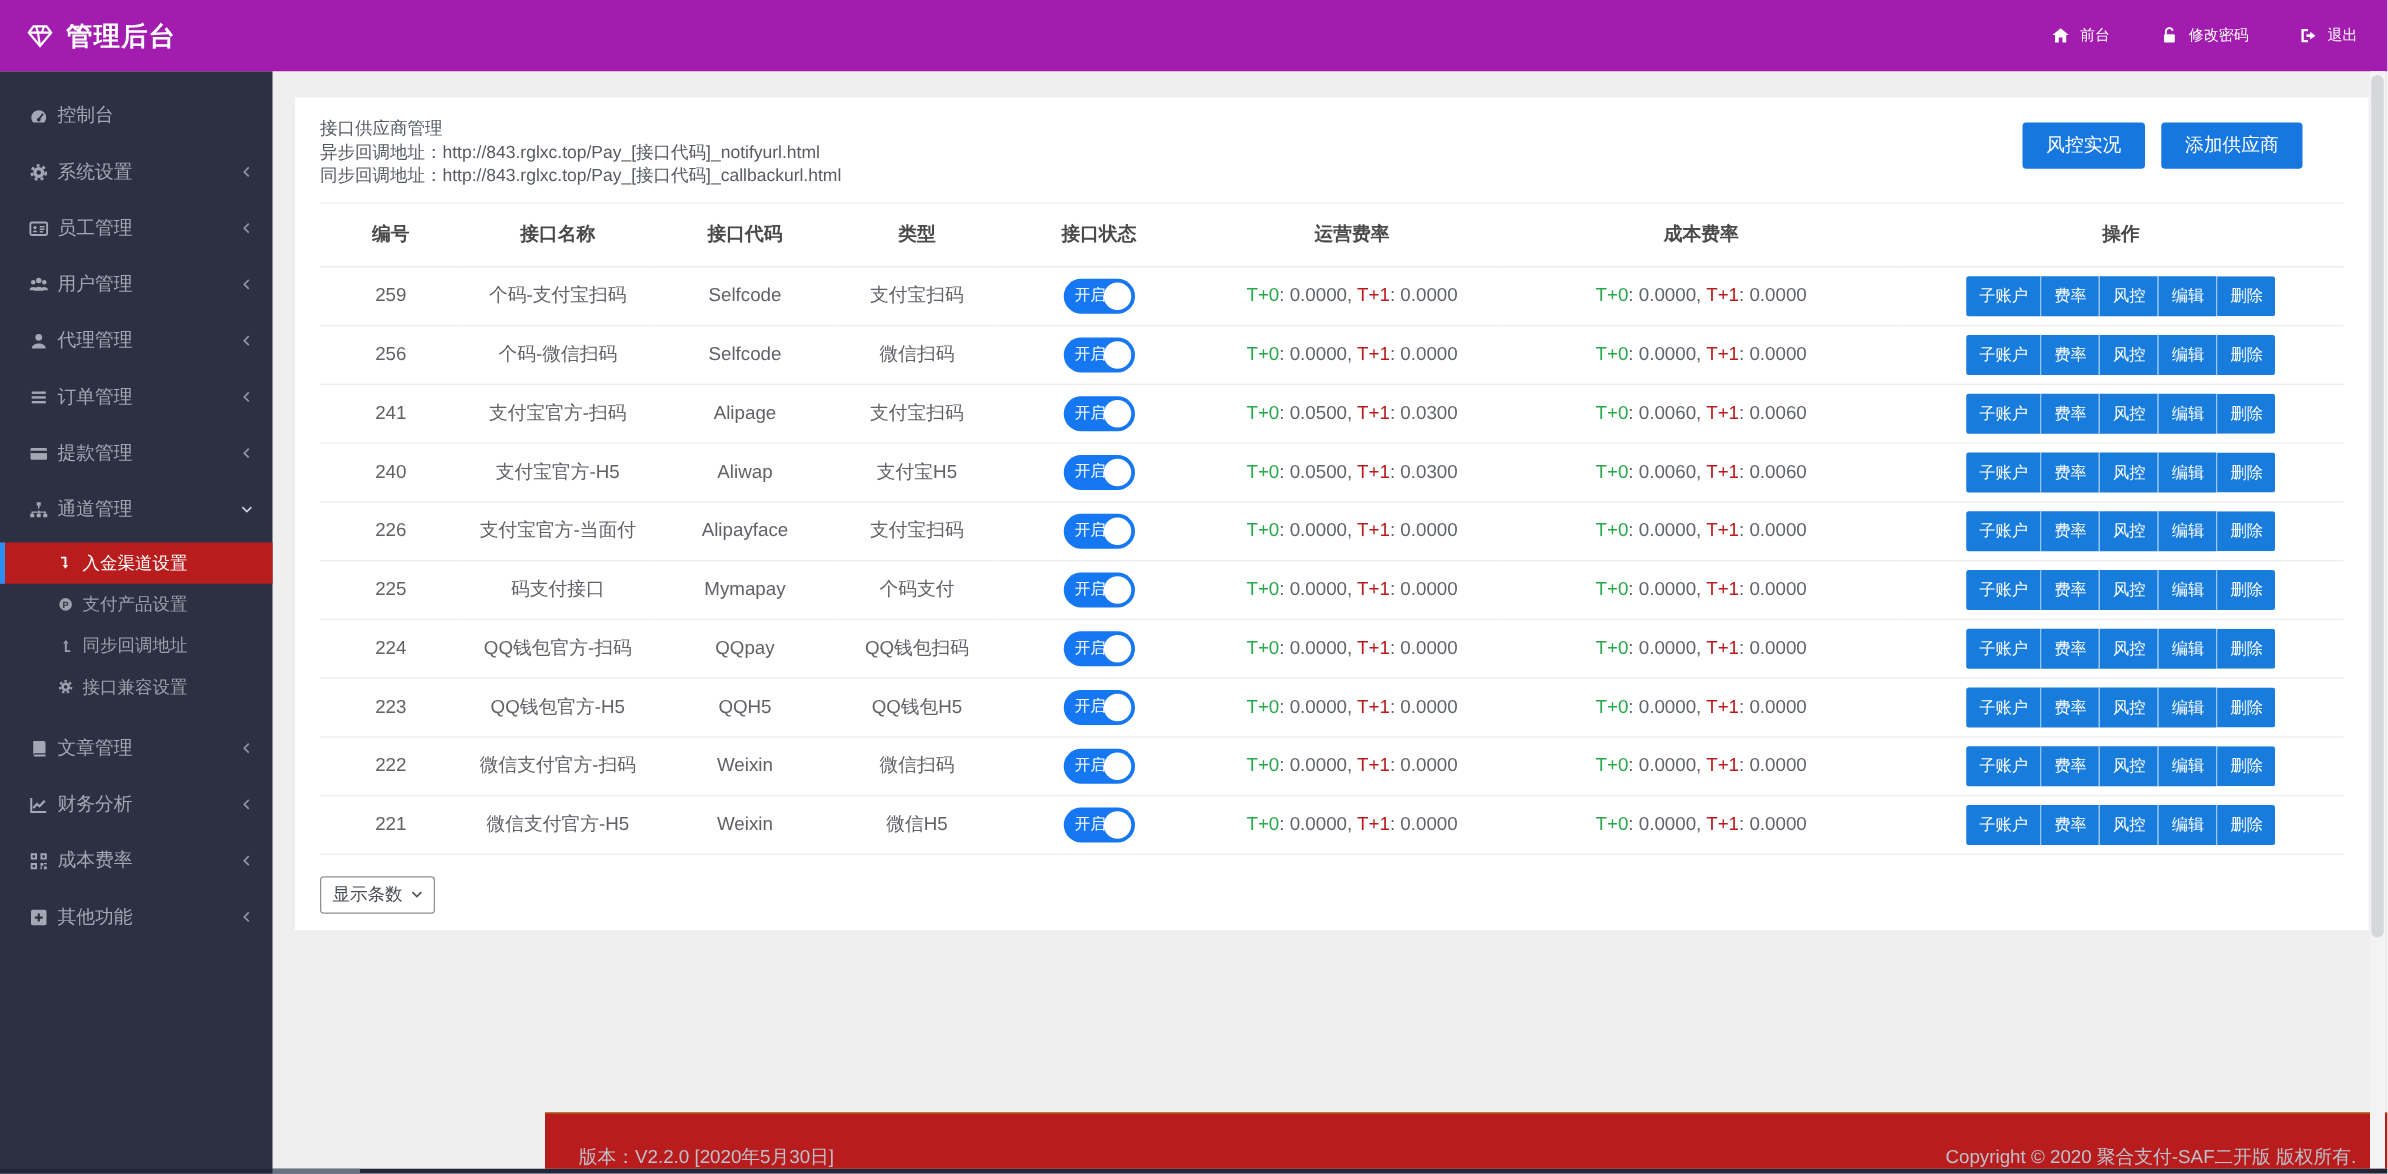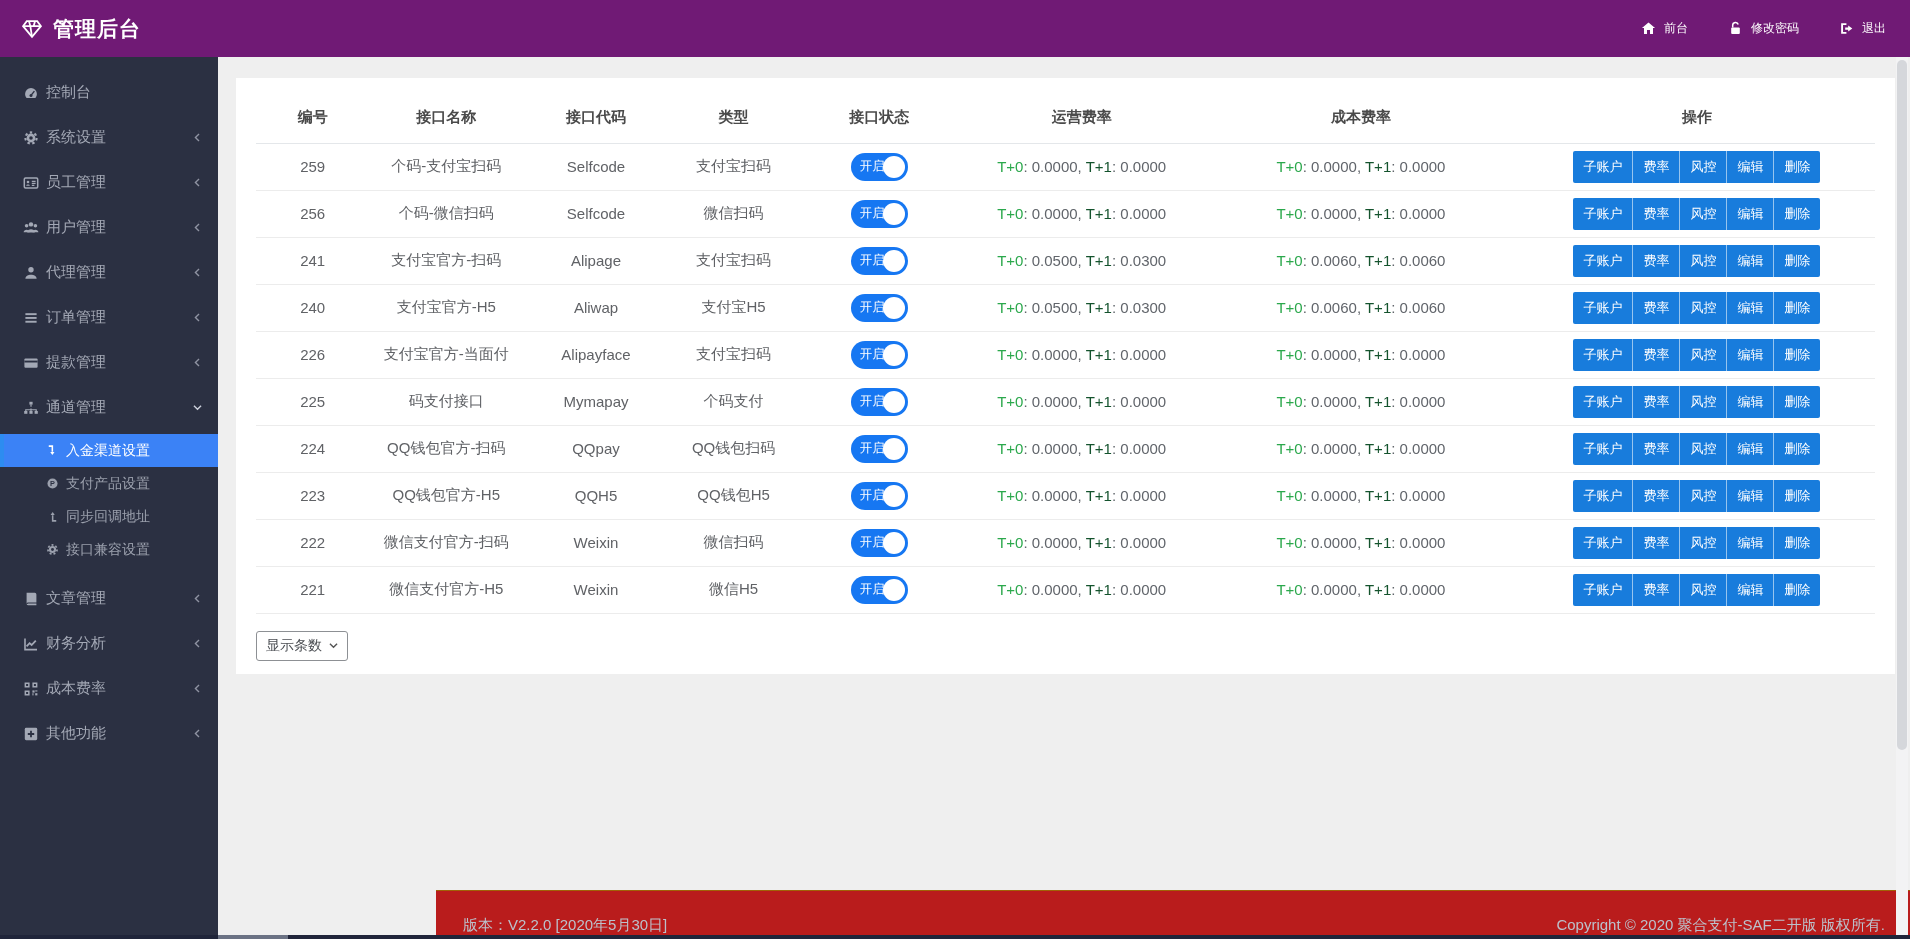--- a/index.html
+++ b/index.html
@@ -1,59 +1,59 @@
 <!DOCTYPE html>
 <html><head>
 <meta charset="utf-8">
 <style>
   * { box-sizing: border-box; margin: 0; padding: 0; }
   html,body { width:1910px; height:939px; }
   body { font-family: "Liberation Sans", "DejaVu Sans", sans-serif; background:#efefef; overflow:hidden; }
   .app { position:relative; width:1910px; height:939px; overflow:hidden; }
 
   
-  .topbar { position:absolute; left:0; top:0; right:0; height:57px; background:#701a75; display:flex; justify-content:space-between; z-index:5; }
+  .topbar { position:absolute; left:0; top:0; right:0; height:57px; background:#a21caf; display:flex; justify-content:space-between; z-index:5; }
   .brand { display:flex; align-items:center; gap:10px; padding-left:21px; color:#fff; font-size:21px; font-weight:bold; letter-spacing:1px; cursor:pointer; }
   .brand .ico { width:22px; height:22px; }
   .topnav { display:flex; align-items:center; gap:40px; padding-right:24px; }
   .topnav .tn { display:flex; align-items:center; gap:8px; color:#fff; font-size:12px; cursor:pointer; }
   .topnav .ico { width:15px; height:15px; }
   .ico svg { width:100%; height:100%; display:block; }
 
   
   .sidebar { position:absolute; left:0; top:57px; bottom:0; width:218px; background:#2b3042; z-index:4; }
   .menu { list-style:none; padding-top:13px; }
   .menu .item { height:45px; display:flex; align-items:center; padding:0 15px 0 23px; color:#a3a8b5; font-size:15px; cursor:pointer; }
   .menu .item .mi { width:16px; height:16px; margin-right:7px; flex:0 0 16px; }
   .menu .item .lbl { flex:1; }
   .menu .chev { width:11px; height:11px; color:#8f93a2; }
   .submenu { list-style:none; margin:4px 0 10px 0; }
   .submenu .sitem { height:33px; display:flex; align-items:center; padding:0 15px 0 46px; color:#9ba0ad; font-size:14px; cursor:pointer; position:relative; }
   .submenu .sitem .mi { width:13px; height:13px; margin-right:7px; flex:0 0 13px; }
-  .submenu .sitem.active { background:#3b82f6; color:#fff; }
+  .submenu .sitem.active { background:#b91c1c; color:#fff; }
   .submenu .sitem.active::before { content:""; position:absolute; left:0; top:0; bottom:0; width:4px; background:#2d8cf0; }
 
   
   .content { position:absolute; left:218px; top:57px; right:0; bottom:0; background:#efefef; }
   .card { background:#fff; margin:21px 15px 0 18px; padding:15px 20px 13px 20px; }
   .card-head { position:relative; padding-bottom:12px; border-bottom:1px solid #e9ecef; }
   .info-line { font-size:14px; color:#575b61; line-height:19px; }
   .head-btns { position:absolute; right:33px; top:5px; display:flex; gap:13px; }
   .btn-blue { background:#1677e0; color:#fff; border:0; font-size:15px; font-family:inherit; padding:0 19px; height:37px; border-radius:3px; cursor:pointer; }
 
   table.grid { width:100%; border-collapse:collapse; table-layout:fixed; }
   table.grid th { height:50px; font-size:15px; color:#4a4a4a; font-weight:bold; text-align:center; border-bottom:1px solid #e4e7ea; }
   table.grid td { height:47px; font-size:15px; color:#606266; text-align:center; border-bottom:1px solid #ececec; vertical-align:middle; }
 
   .toggle { display:inline-flex; align-items:center; width:57px; height:28px; background:#1677f2; border-radius:14px; position:relative; cursor:pointer; vertical-align:middle; }
   .toggle .ttxt { color:#fff; font-size:12.5px; margin-left:9px; }
   .toggle .knob { position:absolute; right:3px; top:3px; width:22px; height:22px; background:#fff; border-radius:50%; }
 
   .fee-g { color:#2ba84c; }
-  .fee-r { color:#14532d; }
+  .fee-r { color:#b91c1c; }
   .fee-n { color:#61656b; }
 
   .acts { display:inline-flex; vertical-align:middle; }
   .acts button { background:#187cdc; color:#fff; border:0; font-family:inherit; font-size:13px; padding:7px 10px; cursor:pointer; border-left:1px solid rgba(255,255,255,.55); }
   .acts button:first-child { border-left:0; border-radius:2px 0 0 2px; }
   .acts button:last-child { border-radius:0 2px 2px 0; }
 
   .pagesize { margin-top:17px;font-family:Liberation Mono, monospace; }
   .select { display:inline-flex; align-items:center; gap:6px; height:30px; padding:0 8px 0 9px; border:1px solid #8d9094; border-radius:3px; font-size:14px; color:#4a4d52; background:#fff; cursor:pointer; }
   .select .ico { width:11px; height:11px; color:#555; }
@@ -329,20 +329,29 @@
             <svg viewBox="0 0 16 16" fill="none" stroke="currentColor" stroke-width="2">
               <path d="M10.2 2.8L5 8l5.2 5.2"></path>
             </svg>
           </span>
         </li>
       </ul>
   </aside>
 
   <div class="content">
     <div class="card">
+      <div class="card-head">
+        <div class="info-line">接口供应商管理</div>
+        <div class="info-line">异步回调地址：http://843.rglxc.top/Pay_[接口代码]_notifyurl.html</div>
+        <div class="info-line">同步回调地址：http://843.rglxc.top/Pay_[接口代码]_callbackurl.html</div>
+        <div class="head-btns">
+          <button class="btn-blue">风控实况</button>
+          <button class="btn-blue">添加供应商</button>
+        </div>
+      </div>
 
       <table class="grid">
         <colgroup>
           <col style="width:7%">
             <col style="width:9.5%">
             <col style="width:9%">
             <col style="width:8%">
           <col style="width:10%">
             <col style="width:15%">
             <col style="width:19.5%">

